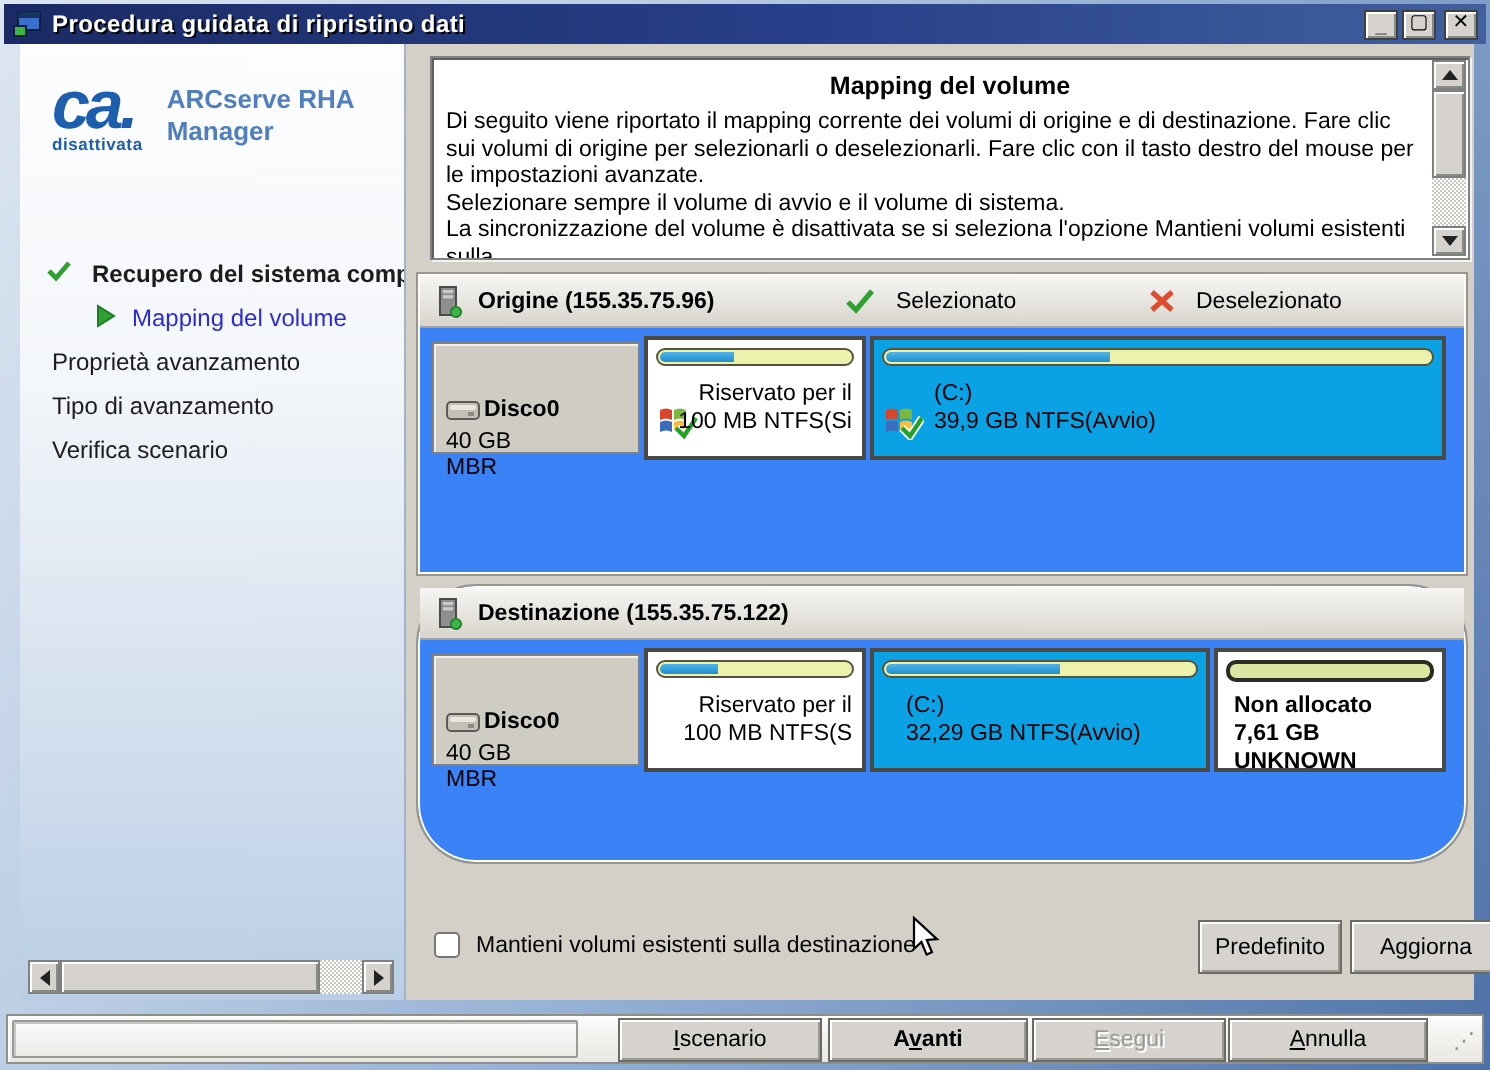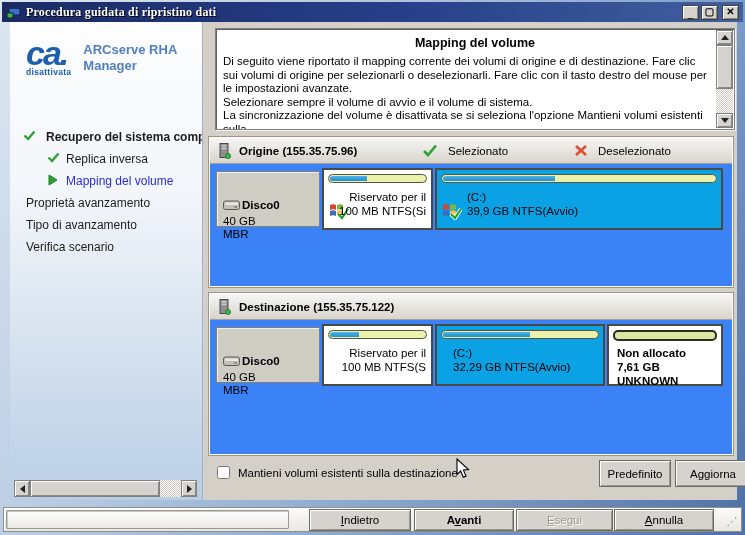--- a/index.html
+++ b/index.html
@@ -6,21 +6,21 @@
   *{box-sizing:border-box;}
   .window{
     position:relative;width:745px;height:535px;overflow:hidden;
     font-family:"Liberation Sans","DejaVu Sans",sans-serif;color:#000;
     background:linear-gradient(120deg,#dde6f1 0%,#bccee4 30%,#8aa8cf 62%,#4e71a6 100%);
   }
   
   .titlebar{
     position:absolute;left:2px;top:2px;right:2px;height:20px;
     background:linear-gradient(90deg,#1b2a64 0%,#27408a 55%,#41609f 100%);
-    display:flex;align-items:center;padding:0 4px;color:#fff;font-family:Liberation Serif, serif;
+    display:flex;align-items:center;padding:0 4px;color:#fff;
   }
   .titlebar .ttl{font-size:12px;font-weight:bold;margin-left:5px;letter-spacing:.2px;
     text-shadow:1px 1px 0 #000;flex:1;white-space:nowrap;overflow:hidden;}
   .winbtn{
     width:17px;height:15px;margin-left:2px;background:#d6d3ce;border:1px solid #404040;
     box-shadow:inset 1px 1px 0 #fff,inset -1px -1px 0 #8a8a84;
     font-size:10px;line-height:12px;text-align:center;color:#000;font-weight:bold;cursor:default;
   }
   .winbtn.close{margin-left:4px;}
   .winbtn .min{display:inline-block;transform:translateY(2px);}
@@ -64,21 +64,21 @@
   .desc h1{margin:7px 0 5px;font-size:12.5px;text-align:center;font-weight:bold;}
   .desc .body{font-size:11.5px;line-height:13.5px;padding:0 24px 0 7px;white-space:pre-line;}
   .vscroll{position:absolute;right:1px;top:1px;bottom:1px;width:17px;display:flex;flex-direction:column;background:#d6d3ce;}
   .vscroll .sbtn{width:17px;height:15px;}
   .vthumb{height:44px;width:17px;}
   .vtrack{flex:1;width:17px;}
   
   .panel{position:absolute;left:5px;width:526px;background:#3b82f6;
     border:1px solid #9a968e;box-shadow:inset 0 0 0 1px #fdfcfb;}
   .panel.origin{top:114px;height:152px;}
-  .panel.dest{top:270px;height:164px;}
+  .panel.dest{top:270px;height:140px;border-radius:30px;}
   .phead{position:relative;height:26px;background:linear-gradient(#f7f6f4,#d8d4cc);
     border-bottom:1px solid #a5a099;display:flex;align-items:center;padding:0 8px;margin:1px;}
   .phead .ptitle{font-size:11.5px;font-weight:bold;margin-left:8px;}
   .legend{position:absolute;display:flex;align-items:center;font-size:11.5px;}
   .legend.sel{left:212px;} .legend.desel{left:364px;}
   .legend .txt{margin-left:10px;}
   
   .diskbox{position:absolute;left:7px;top:34px;width:104px;height:56px;background:#cfccc4;
     border:1px solid #828078;box-shadow:inset 1px 1px 0 #f1efeb;padding:4px 6px;font-size:11.5px;}
   .diskbox .drow{display:flex;align-items:center;gap:2px;font-weight:bold;margin-top:23px;}
@@ -158,28 +158,20 @@
       </div>
       <div class="steps">
         <div class="step root">
           <span class="ic">
             <svg width="13" height="11" viewBox="0 0 13 11">
                 <path d="M1.5 5.5 L5 9 L11.5 1.5" stroke="#2fa132" stroke-width="2.4" fill="none"></path>
               </svg>
           </span>
           <span>Recupero del sistema completo</span>
         </div>
-        <div class="step sub">
-          <span class="ic">
-            <svg width="13" height="11" viewBox="0 0 13 11">
-                <path d="M1.5 5.5 L5 9 L11.5 1.5" stroke="#2fa132" stroke-width="2.4" fill="none"></path>
-              </svg>
-          </span>
-          <span>Replica inversa</span>
-        </div>
         <div class="step sub current">
           <span class="ic">
             <svg width="10" height="12" viewBox="0 0 10 12">
                 <polygon points="1,1 9,6 1,11" fill="#2fa132" stroke="#1c7a22"></polygon>
               </svg>
           </span>
           <span>Mapping del volume</span>
         </div>
         <div class="step pending">
           <span>Proprietà avanzamento</span>
@@ -349,21 +341,21 @@
         <input type="checkbox" style="">
         <span>Mantieni volumi esistenti sulla destinazione</span>
       </div>
       <button class="btn pbtn default">Predefinito</button>
       <button class="btn pbtn refresh">Aggiorna</button>
     </div>
   </div>
 
   <div class="bottombar">
     <div class="statusbox"></div>
-    <button class="btn navbtn b0"><span></span><span class="u">I</span><span>ndietro</span></button>
+    <button class="btn navbtn b0"><span></span><span class="u">I</span><span>scenario</span></button>
     <button class="btn navbtn b1"><span>A</span><span class="u">v</span><span>anti</span></button>
     <button class="btn navbtn b2 disabled"><span></span><span class="u">E</span><span>segui</span></button>
     <button class="btn navbtn b3"><span></span><span class="u">A</span><span>nnulla</span></button>
     <div class="grip">⋰</div>
   </div>
 
   <svg class="cursor" width="15" height="21" viewBox="0 0 15 21">
     <polygon points="1,1 1,16.5 4.7,13 7.3,19.3 10,18.1 7.4,12 12.5,11.6" fill="#fff" stroke="#000" stroke-width="1.1"></polygon>
   </svg>
 

